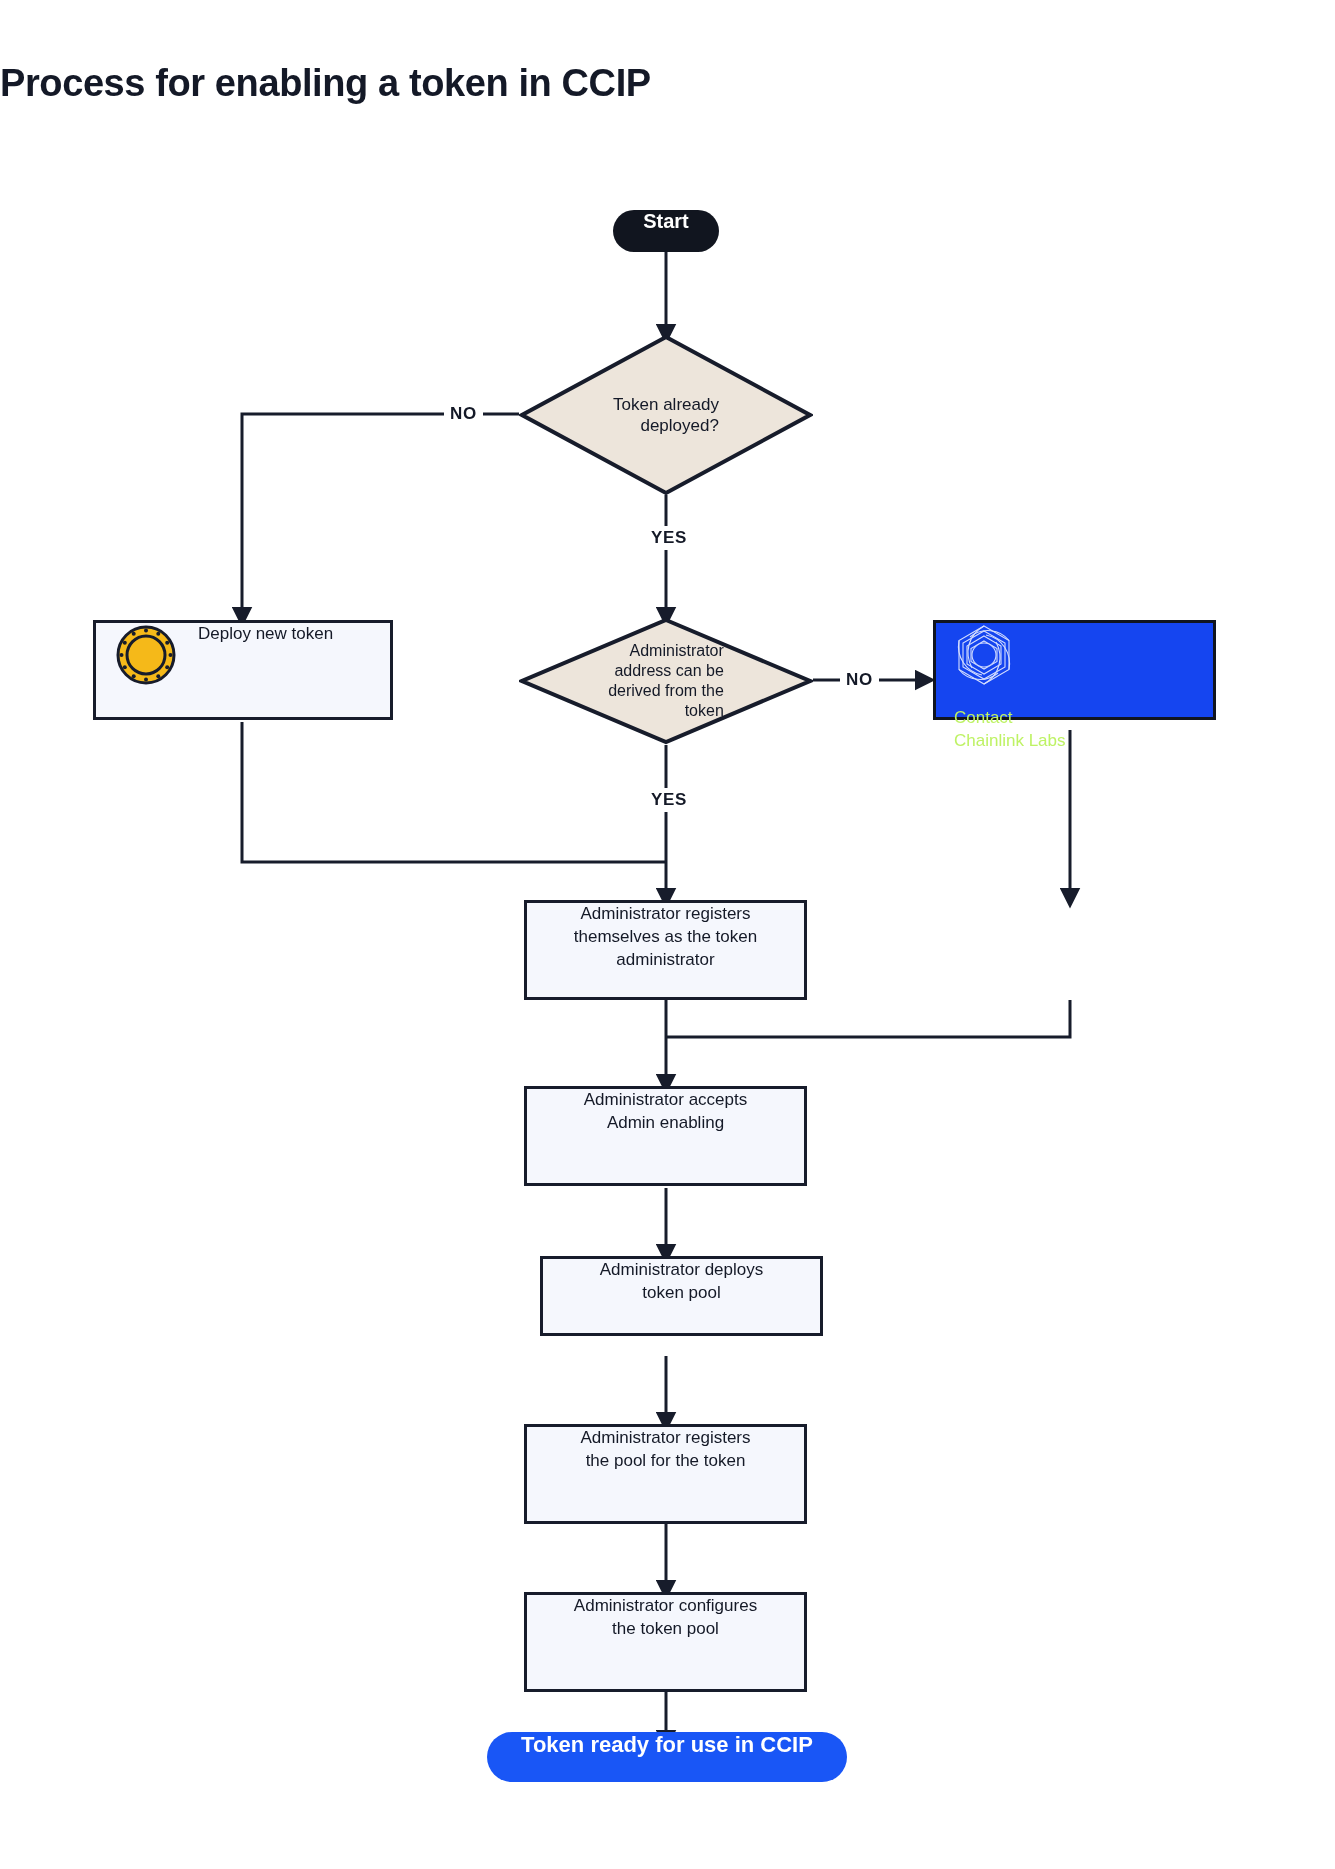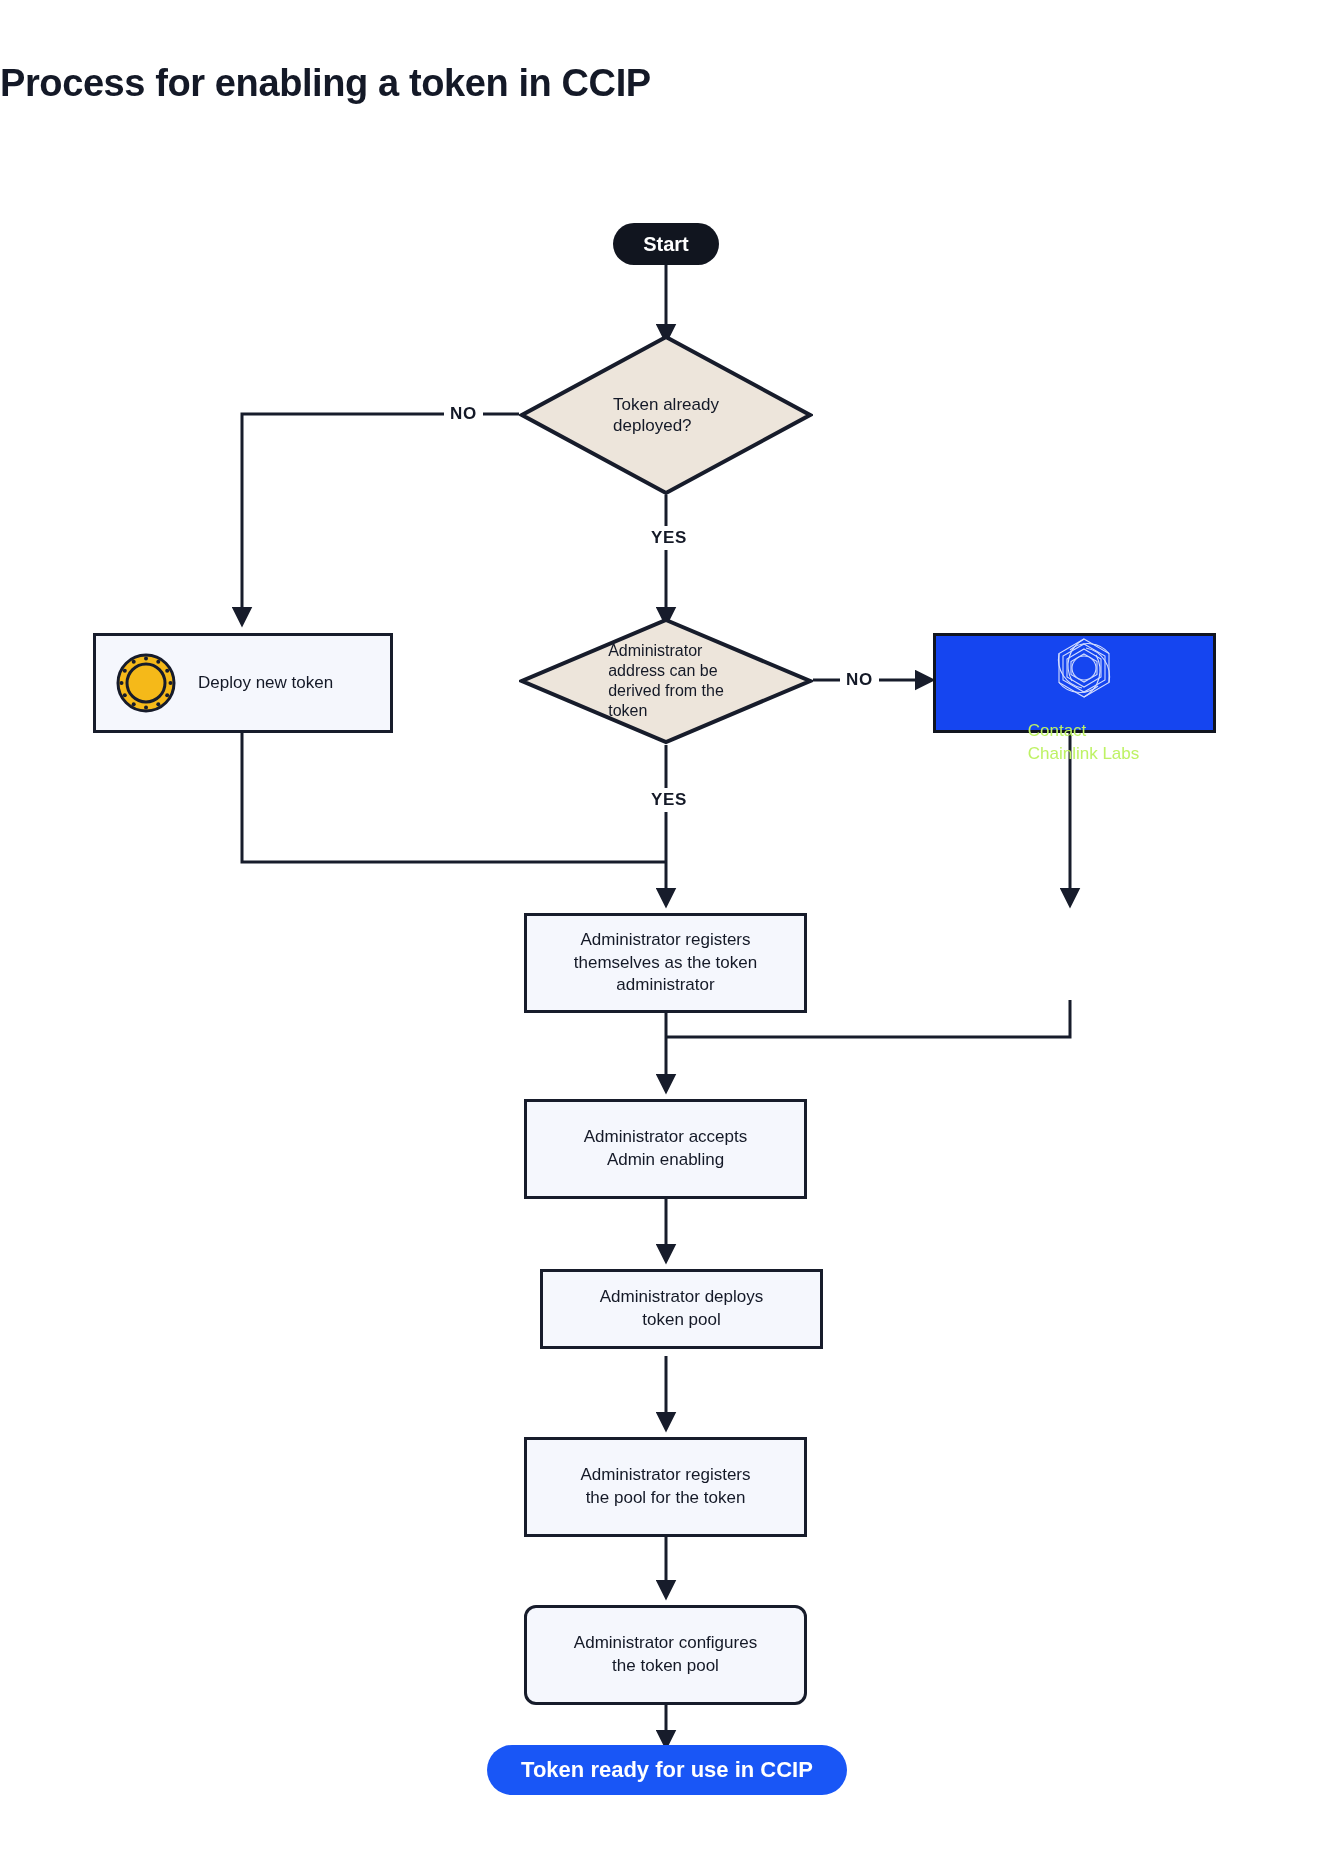--- a/index.html
+++ b/index.html
@@ -22,23 +22,22 @@
     position: absolute;
     left: 0; top: 0;
     width: 1335px;
     height: 1869px;
     pointer-events: none;
   }
   .node {
     position: absolute;
     box-sizing: border-box;
     display: flex;
-    align-items: center;
+    align-items: flex-start;
     justify-content: center;
-    margin-top: 13px;
   }
 
   
   #title {
     position: absolute;
     left: 0;
     top: 62px;
     width: 1335px;
     text-align: left;
     font-size: 38px;
@@ -68,21 +67,21 @@
     left: 0; top: 0;
   }
   .diamond-label {
     position: absolute;
     left: 0; top: 0;
     width: 100%;
     height: 100%;
     display: flex;
     align-items: center;
     justify-content: center;
-    text-align: left;
+    text-align: right;
     font-size: 17px;
     line-height: 1.25;
     color: #141927;
     white-space: pre-line;
     padding: 0 40px;
     box-sizing: border-box;
   }
 
   
   .box {
@@ -259,21 +258,21 @@
   <div class="node box" style="left:540px; top:1256px; width:283px; height:80px;">
     <span>Administrator deploys
 token pool</span>
   </div>
 
   <div class="node box" style="left:524px; top:1424px; width:283px; height:100px;">
     <span>Administrator registers
 the pool for the token</span>
   </div>
 
-  <div class="node box" style="left:524px; top:1592px; width:283px; height:100px;border-radius:12px;">
+  <div class="node box" style="left:524px; top:1592px; width:283px; height:100px;">
     <span>Administrator configures
 the token pool</span>
   </div>
 
   <div class="node pill pill-end" style="left:487px; top:1732px; width:360px; height:50px;">
     <span>Token ready for use in CCIP</span>
   </div>
 
 </div>
 

